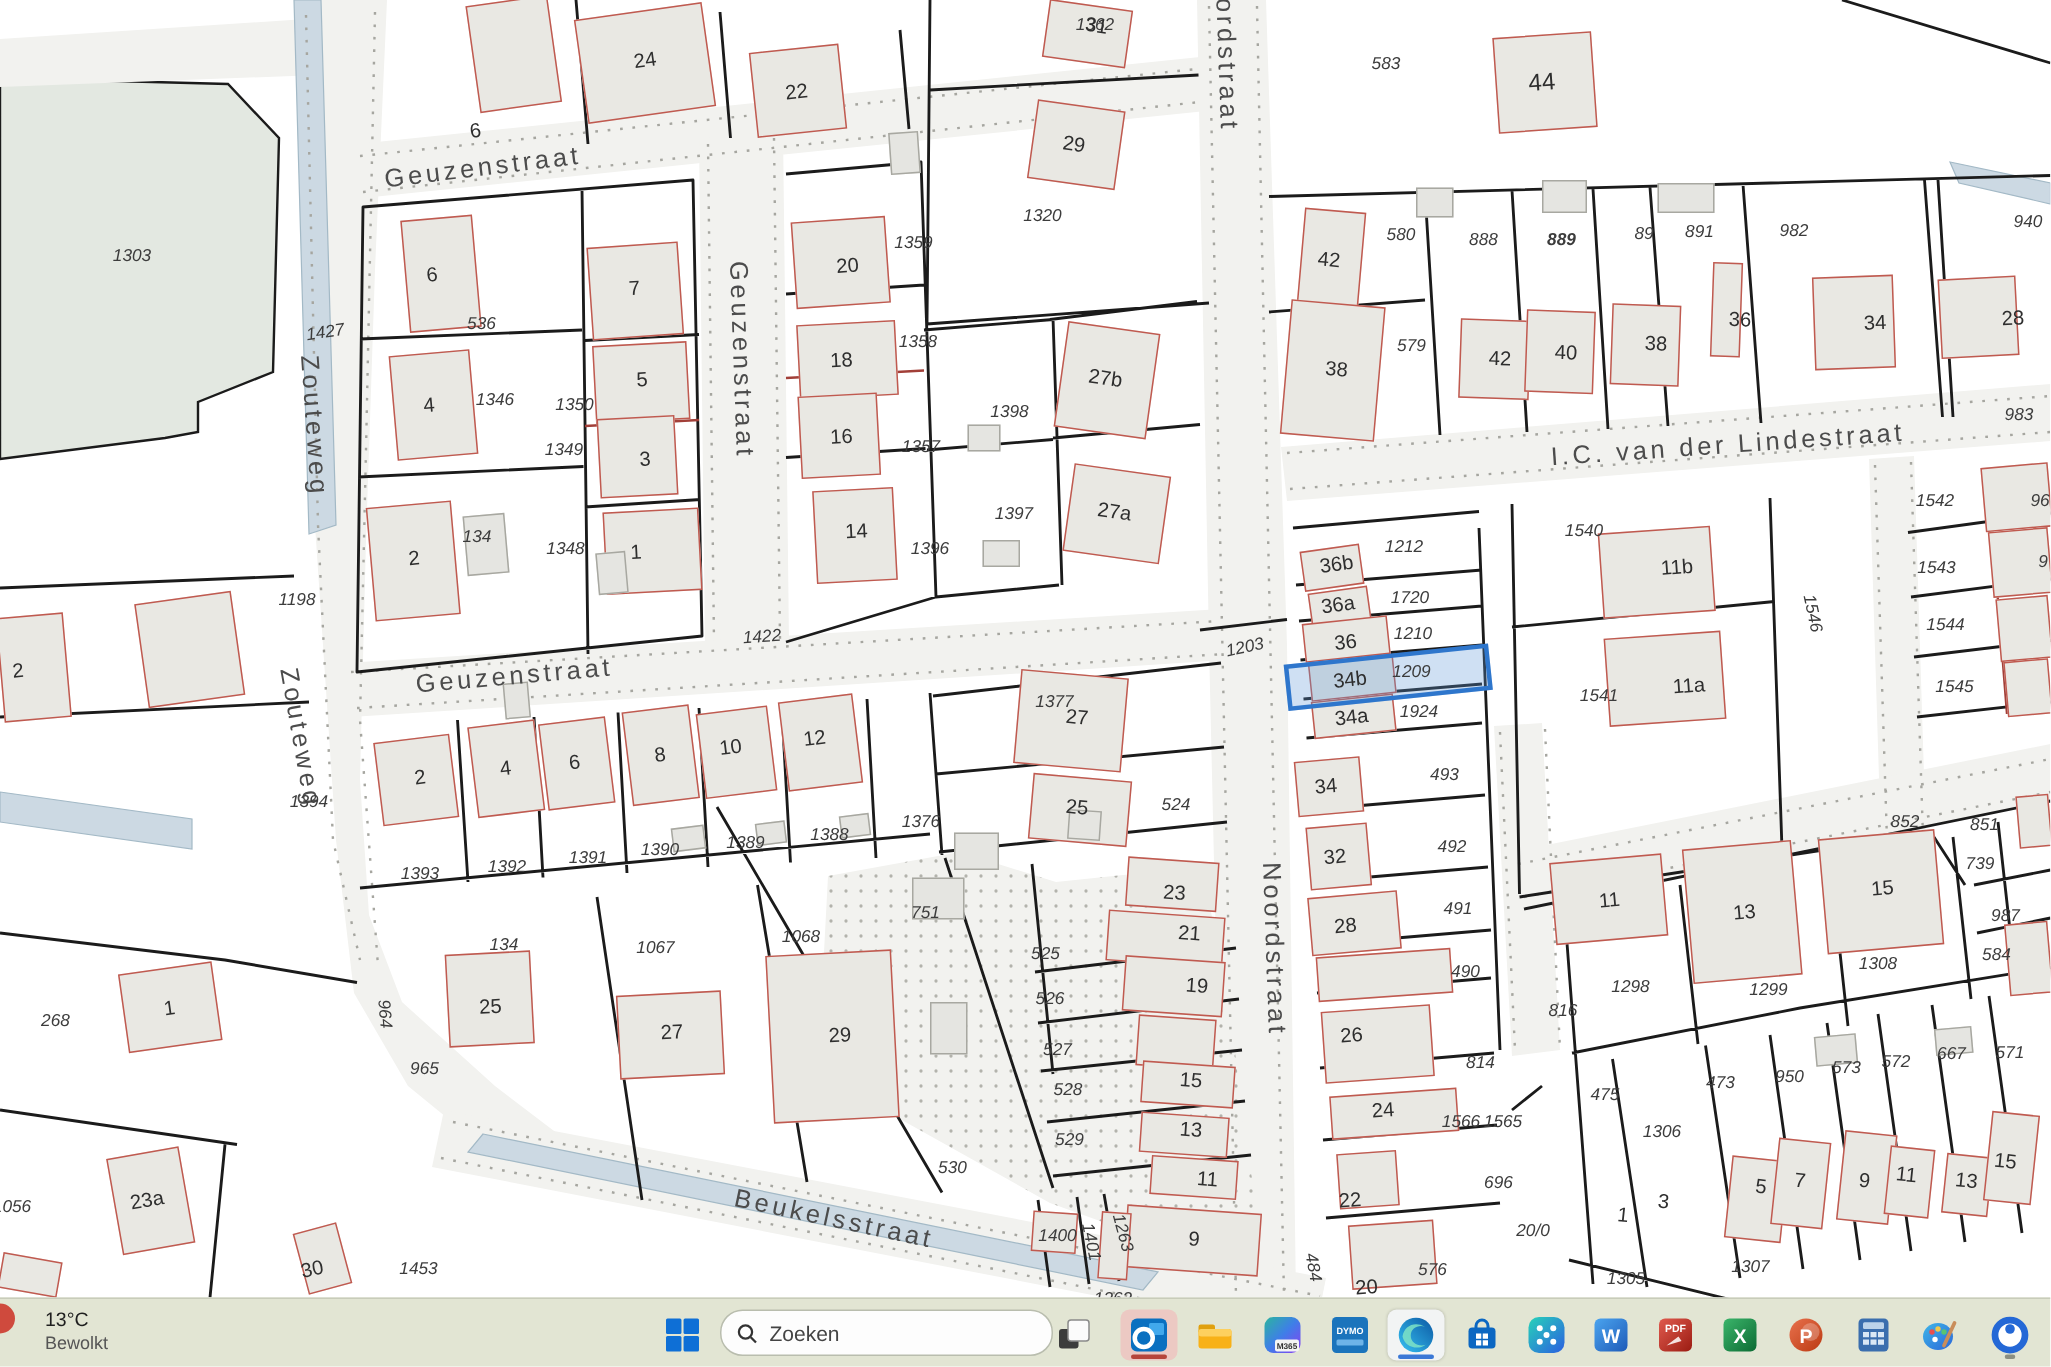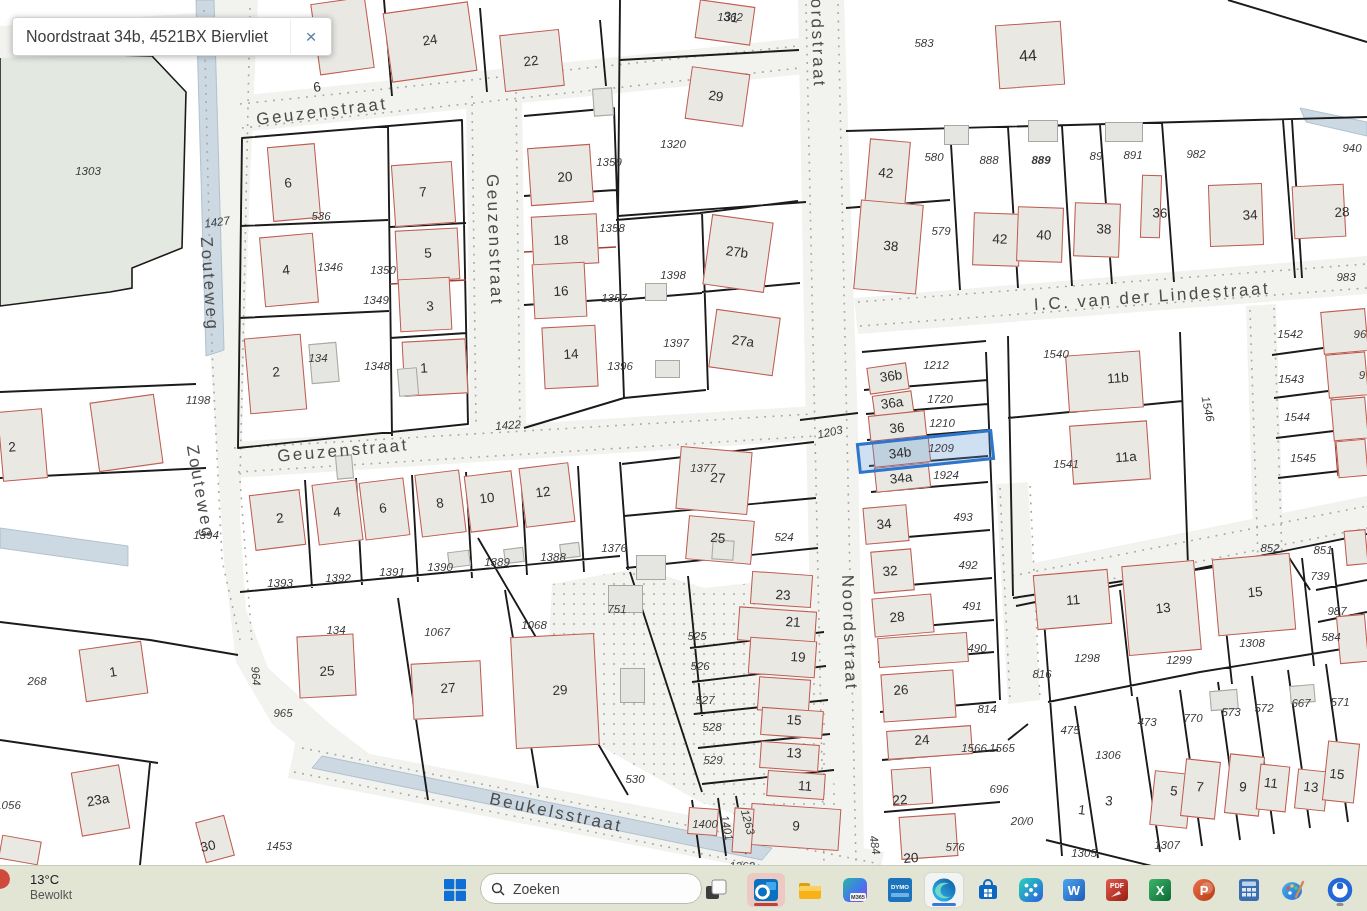--- a/index.html
+++ b/index.html
@@ -189,21 +189,21 @@
         <div class="lbl pnum" style="left: 198px; top: 400px; transform: translate(-50%, -50%) rotate(0deg);">1198</div>
         <div class="lbl pnum" style="left: 206px; top: 535px; transform: translate(-50%, -50%) rotate(0deg);">1394</div>
         <div class="lbl pnum" style="left: 321px; top: 216px; transform: translate(-50%, -50%) rotate(0deg);">536</div>
         <div class="lbl pnum" style="left: 330px; top: 267px; transform: translate(-50%, -50%) rotate(0deg);">1346</div>
         <div class="lbl pnum" style="left: 383px; top: 270px; transform: translate(-50%, -50%) rotate(0deg);">1350</div>
         <div class="lbl pnum" style="left: 376px; top: 300px; transform: translate(-50%, -50%) rotate(0deg);">1349</div>
         <div class="lbl pnum" style="left: 377px; top: 366px; transform: translate(-50%, -50%) rotate(0deg);">1348</div>
         <div class="lbl pnum" style="left: 318px; top: 358px; transform: translate(-50%, -50%) rotate(0deg);">134</div>
         <div class="lbl pnum" style="left: 508px; top: 425px; transform: translate(-50%, -50%) rotate(-4deg);">1422</div>
         <div class="lbl pnum" style="left: 686px; top: 17px; transform: translate(-50%, -50%) rotate(0deg); margin-left: 44px;">1362</div>
-        <div class="lbl pnum" style="left: 673px; top: 144px; transform: translate(-50%, -50%) rotate(0deg); text-align: right;">1320</div>
+        <div class="lbl pnum" style="left: 695px; top: 144px; transform: translate(-50%, -50%) rotate(0deg); text-align: right;">1320</div>
         <div class="lbl pnum" style="left: 609px; top: 162px; transform: translate(-50%, -50%) rotate(0deg);">1359</div>
         <div class="lbl pnum" style="left: 612px; top: 228px; transform: translate(-50%, -50%) rotate(0deg);">1358</div>
         <div class="lbl pnum" style="left: 614px; top: 298px; transform: translate(-50%, -50%) rotate(0deg);">1357</div>
         <div class="lbl pnum" style="left: 620px; top: 366px; transform: translate(-50%, -50%) rotate(0deg);">1396</div>
         <div class="lbl pnum" style="left: 673px; top: 254px; transform: translate(-50%, -50%) rotate(0deg); margin-top: 21px;">1398</div>
         <div class="lbl pnum" style="left: 676px; top: 343px; transform: translate(-50%, -50%) rotate(0deg);">1397</div>
         <div class="lbl pnum" style="left: 924px; top: 43px; transform: translate(-50%, -50%) rotate(0deg);">583</div>
         <div class="lbl pnum" style="left: 934px; top: 157px; transform: translate(-50%, -50%) rotate(0deg);">580</div>
         <div class="lbl pnum" style="left: 989px; top: 160px; transform: translate(-50%, -50%) rotate(0deg);">888</div>
         <div class="lbl pnum" style="left: 1041px; top: 160px; transform: translate(-50%, -50%) rotate(0deg); font-weight: bold;">889</div>
@@ -237,21 +237,21 @@
         <div class="lbl pnum" style="left: 1002px; top: 748px; transform: translate(-50%, -50%) rotate(0deg);">1565</div>
         <div class="lbl pnum" style="left: 999px; top: 789px; transform: translate(-50%, -50%) rotate(0deg);">696</div>
         <div class="lbl pnum" style="left: 955px; top: 847px; transform: translate(-50%, -50%) rotate(0deg);">576</div>
         <div class="lbl pnum" style="left: 1022px; top: 821px; transform: translate(-50%, -50%) rotate(0deg);">20/0</div>
         <div class="lbl pnum" style="left: 875px; top: 845px; transform: translate(-50%, -50%) rotate(80deg);">484</div>
         <div class="lbl pnum" style="left: 1084px; top: 853px; transform: translate(-50%, -50%) rotate(0deg);">1305</div>
         <div class="lbl pnum" style="left: 1108px; top: 755px; transform: translate(-50%, -50%) rotate(0deg);">1306</div>
         <div class="lbl pnum" style="left: 1167px; top: 845px; transform: translate(-50%, -50%) rotate(0deg);">1307</div>
         <div class="lbl pnum" style="left: 1070px; top: 730px; transform: translate(-50%, -50%) rotate(0deg);">475</div>
         <div class="lbl pnum" style="left: 1147px; top: 722px; transform: translate(-50%, -50%) rotate(0deg);">473</div>
-        <div class="lbl pnum" style="left: 1193px; top: 718px; transform: translate(-50%, -50%) rotate(0deg);">770</div>
+        <div class="lbl pnum" style="left: 1193px; top: 718px; transform: translate(-50%, -50%) rotate(0deg);">950</div>
         <div class="lbl pnum" style="left: 1231px; top: 712px; transform: translate(-50%, -50%) rotate(0deg);">573</div>
         <div class="lbl pnum" style="left: 1264px; top: 708px; transform: translate(-50%, -50%) rotate(0deg);">572</div>
         <div class="lbl pnum" style="left: 1301px; top: 703px; transform: translate(-50%, -50%) rotate(0deg);">667</div>
         <div class="lbl pnum" style="left: 1340px; top: 702px; transform: translate(-50%, -50%) rotate(0deg);">571</div>
         <div class="lbl pnum" style="left: 1270px; top: 548px; transform: translate(-50%, -50%) rotate(0deg);">852</div>
         <div class="lbl pnum" style="left: 1323px; top: 550px; transform: translate(-50%, -50%) rotate(0deg);">851</div>
         <div class="lbl pnum" style="left: 1320px; top: 576px; transform: translate(-50%, -50%) rotate(0deg);">739</div>
         <div class="lbl pnum" style="left: 1337px; top: 611px; transform: translate(-50%, -50%) rotate(0deg);">987</div>
         <div class="lbl pnum" style="left: 1331px; top: 637px; transform: translate(-50%, -50%) rotate(0deg);">584</div>
         <div class="lbl pnum" style="left: 1087px; top: 658px; transform: translate(-50%, -50%) rotate(0deg);">1298</div>
@@ -355,24 +355,20 @@
         <div class="lbl hnum" style="left: 1082px; top: 810px; transform: translate(-50%, -50%) rotate(6deg);">1</div>
         <div class="lbl hnum" style="left: 1109px; top: 801px; transform: translate(-50%, -50%) rotate(6deg);">3</div>
         <div class="lbl hnum" style="left: 1174px; top: 791px; transform: translate(-50%, -50%) rotate(6deg);">5</div>
         <div class="lbl hnum" style="left: 1200px; top: 787px; transform: translate(-50%, -50%) rotate(6deg);">7</div>
         <div class="lbl hnum" style="left: 1243px; top: 787px; transform: translate(-50%, -50%) rotate(6deg);">9</div>
         <div class="lbl hnum" style="left: 1271px; top: 783px; transform: translate(-50%, -50%) rotate(6deg);">11</div>
         <div class="lbl hnum" style="left: 1311px; top: 787px; transform: translate(-50%, -50%) rotate(6deg);">13</div>
         <div class="lbl hnum" style="left: 1337px; top: 774px; transform: translate(-50%, -50%) rotate(6deg);">15</div>
       </div>
     <div id="hl" style="left: 857px; top: 436px; width: 137px; height: 31px; transform: rotate(-6deg); border-color: rgb(46, 118, 204); background: rgba(95, 152, 214, 0.3);"></div>
-    <div id="searchbox">
-      <span class="q">Noordstraat 34b, 4521BX Biervliet</span>
-      <span class="x">×</span>
-    </div>
   </div>
 
   <div id="taskbar">
     <div id="weather">
       <span class="wicon"></span>
       <span class="t">13°C</span>
       <span class="c">Bewolkt</span>
     </div>
     <div id="tbicons">
         <div class="tbicon" style="left: 436px;">

